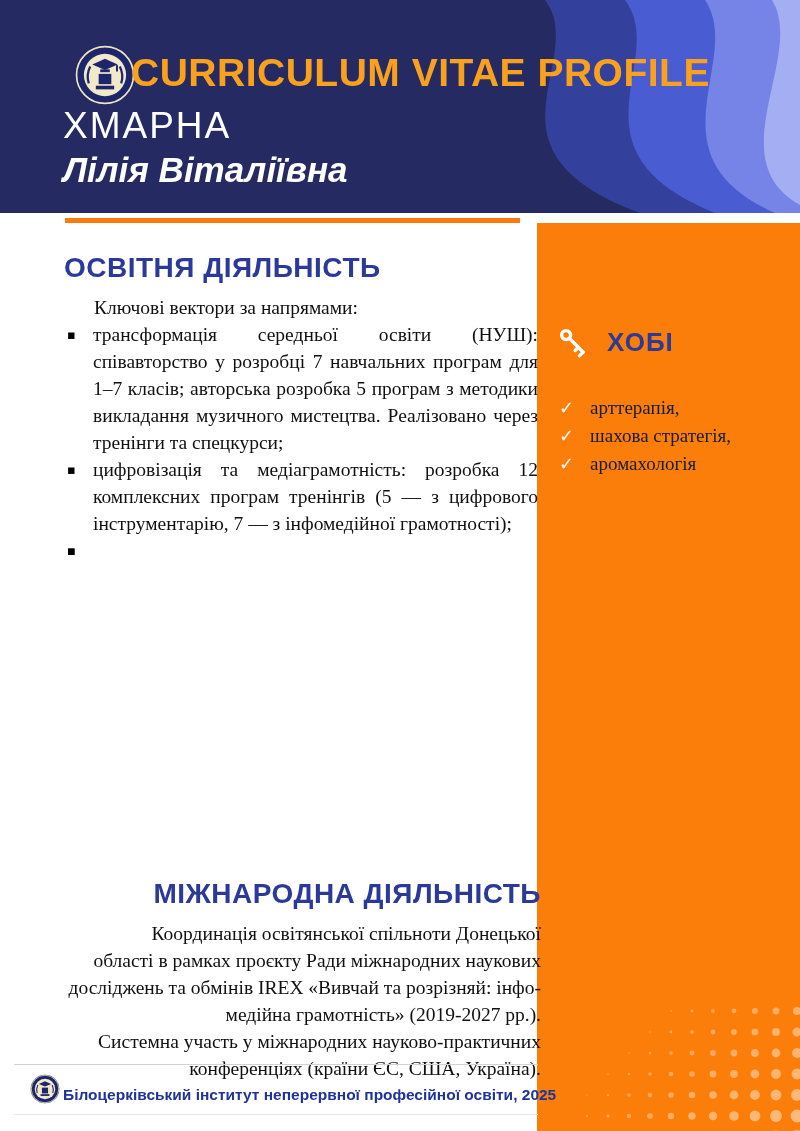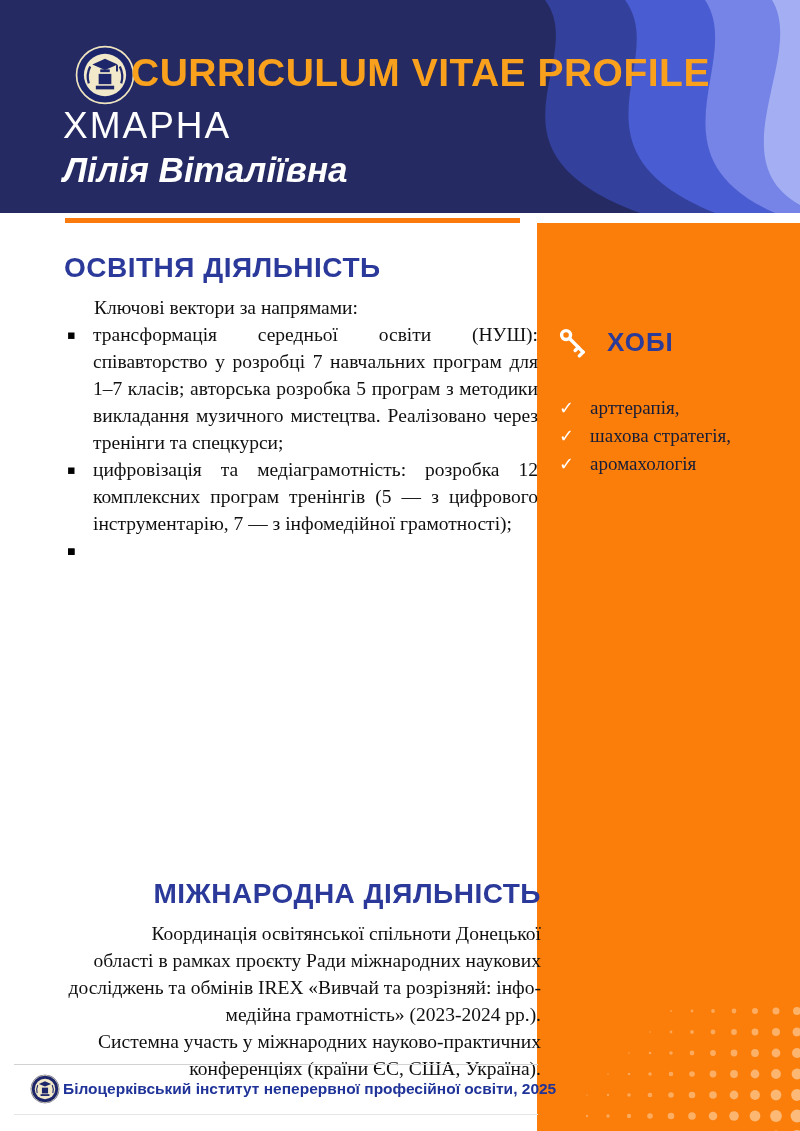--- a/index.html
+++ b/index.html
@@ -42,21 +42,21 @@
   .bullets li{position:relative;padding-left:29px;}
   .blt{position:absolute;left:3px;top:0px;font-size:13px;color:#000;
        font-family:"DejaVu Sans",sans-serif;}
 
   .intl{position:absolute;left:64px;top:878px;width:477px;color:#101010;text-align:right;}
   .intl-paras p{margin:0;font-size:19.5px;line-height:27px;text-indent:28px;}
 
   
   .footer{position:absolute;left:14px;top:1064px;width:524px;
           border-top:1px solid #d2d2d2;border-bottom:1px solid #e6e6e6;
-          padding:9px 0 10px 16px;display:flex;align-items:center;gap:3px;box-sizing:border-box;}
+          padding:9px 0 10px 16px;display:flex;align-items:flex-end;gap:3px;box-sizing:border-box;}
   .logo-sm{width:30px;height:30px;flex:none;}
   .footer-text{font-family:"Liberation Sans",sans-serif;font-weight:bold;font-size:15.5px;
                color:#1F3399;white-space:nowrap;}
 </style>
 </head>
 <body>
 
 <div class="page">
 
   <div class="header">
@@ -299,21 +299,21 @@
           <li>
           <span class="blt">▪</span>
         </li>
         </ul>
     </div>
   </div>
 
   <div class="intl">
     <h2 class="sec-heading">МІЖНАРОДНА ДІЯЛЬНІСТЬ</h2>
     <div class="intl-paras">
-        <p>Координація освітянської спільноти Донецької області в рамках проєкту Ради міжнародних наукових досліджень та обмінів IREX  «Вивчай та розрізняй: інфо-медійна грамотність»  (2023-2024 рр.).</p>
+        <p>Координація освітянської спільноти Донецької області в рамках проєкту Ради міжнародних наукових досліджень та обмінів IREX  «Вивчай та розрізняй: інфо-медійна грамотність»  (2019-2027 рр.).</p>
         <p>Системна участь у міжнародних науково-практичних конференціях (країни ЄС, США, Україна).</p>
       </div>
   </div>
 
   <div class="footer">
     <svg class="logo-sm" viewBox="0 0 44 44">
       <circle cx="22" cy="22" r="21" fill="#1D266B"></circle>
       <circle cx="22" cy="22" r="20.2" fill="none" stroke="#EFE4BD" stroke-width="1.2"></circle>
       <circle cx="22" cy="22" r="15" fill="#F2E9CA"></circle>
       <path d="M10.5,28 Q8.5,22 11.5,16" stroke="#1D266B" stroke-width="1.6" fill="none"></path>

